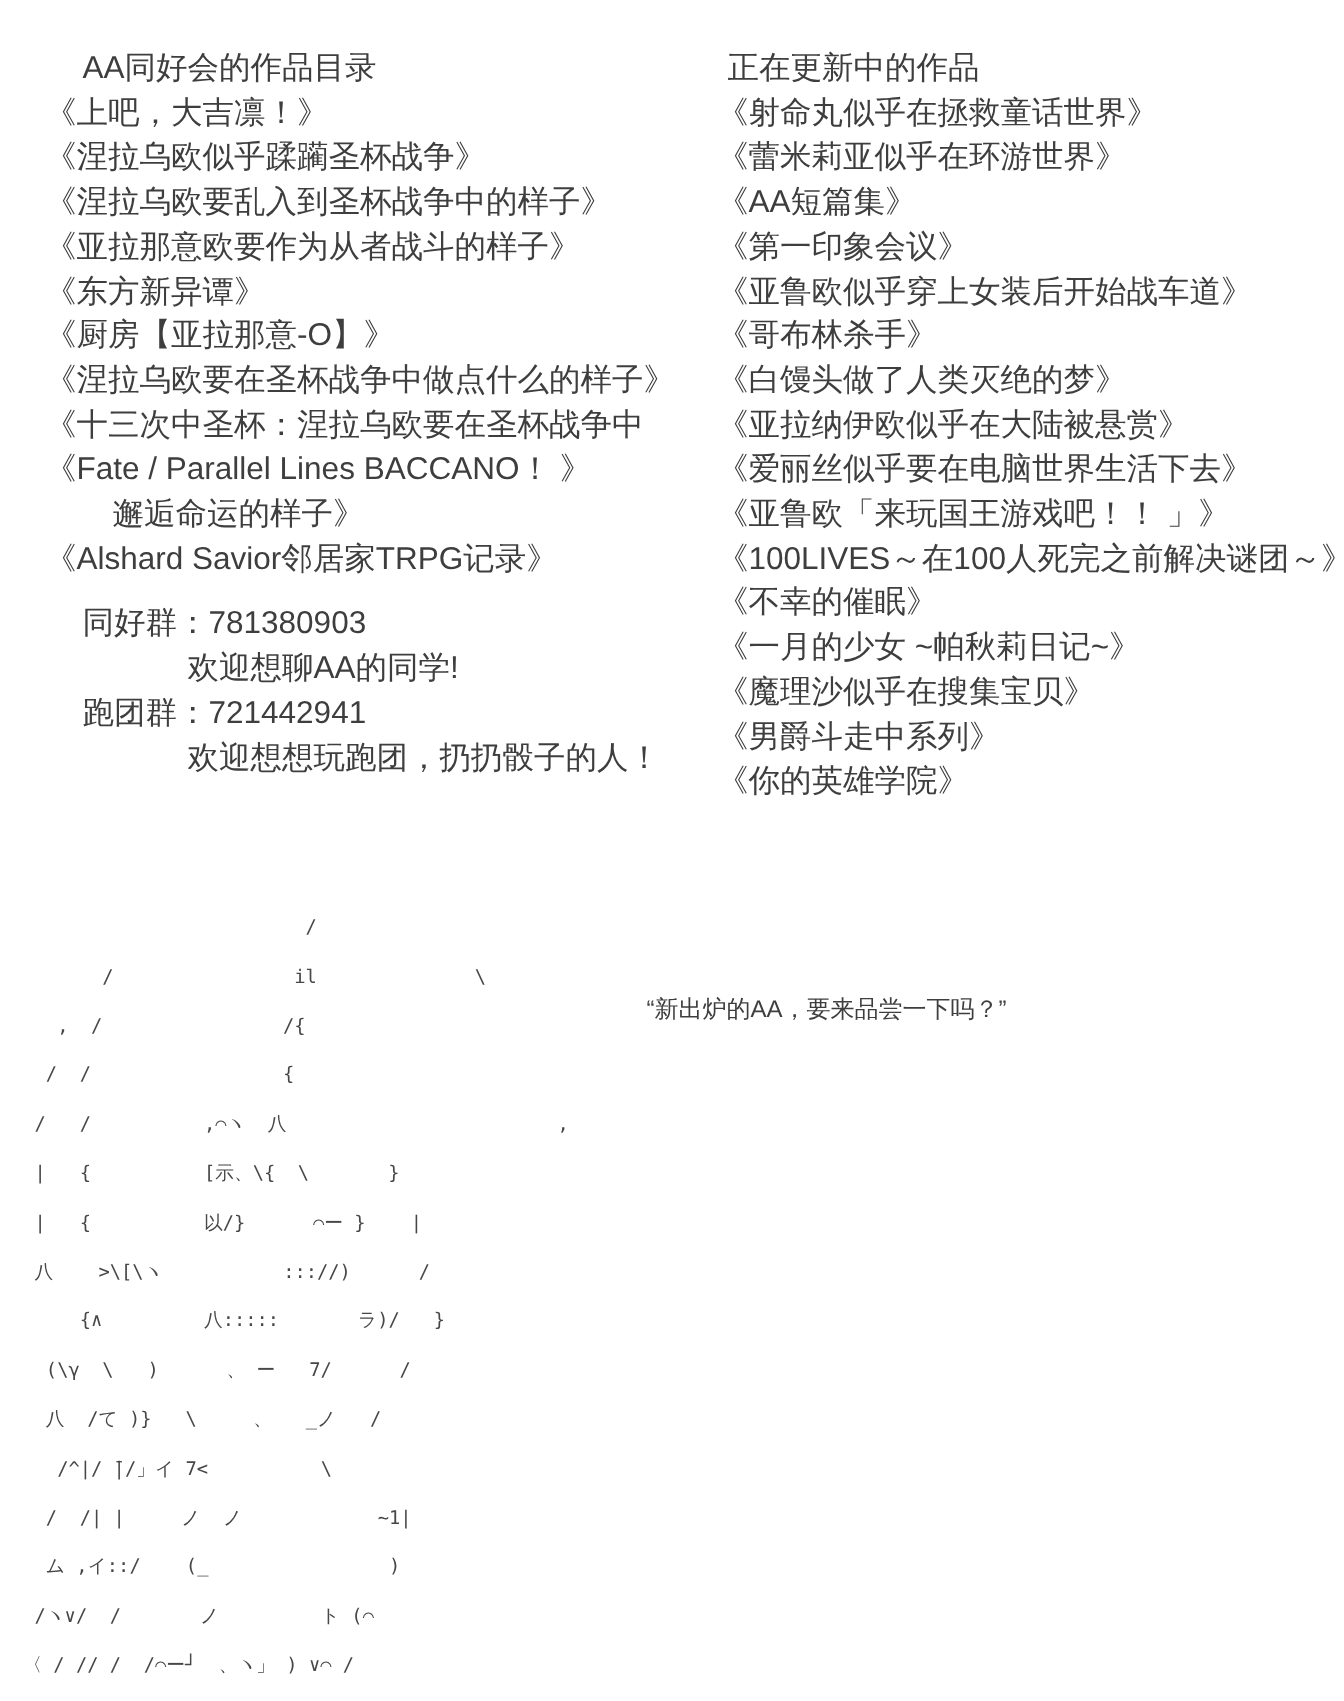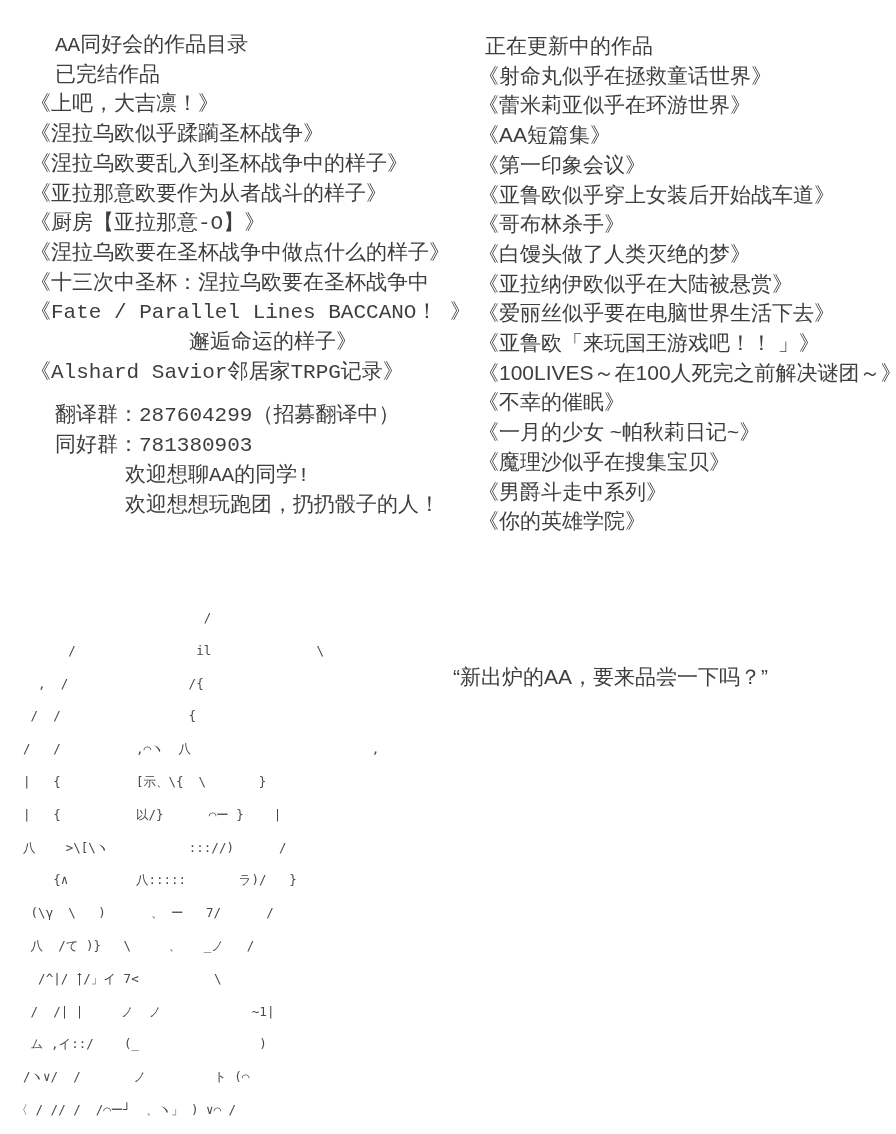--- a/index.html
+++ b/index.html
@@ -2,60 +2,60 @@
 <html><head>
 <meta charset="utf-8">
 <style>
   html,body{margin:0;padding:0;}
   body{
     width:896px;height:1134px;position:relative;overflow:hidden;
     background:#ffffff;color:#3e3e3e;
     font-family:"Liberation Sans","DejaVu Sans",sans-serif;
   }
   .col{position:absolute;top:31px;font-size:21px;line-height:29.7px;white-space:nowrap;}
-  .col-left{left:30px;font-family:Liberation Mono, monospace;}
+  .col-left{left:30px;}
   .col-right{left:478px;}
   .pad25{padding-left:25px;}
-  .pad45{padding-left:45px;text-align:center;}
+  .pad45{padding-left:45px;}
   .pad95{padding-left:95px;}
   .pad7{padding-left:7px;}
   .groups{margin-top:14px;}
   .speech{
-    position:absolute;left:453px;top:663px;
-    font-size:21px;white-space:nowrap;
+    position:absolute;left:431px;top:663px;
+    font-size:16px;white-space:nowrap;
   }
   .aa{
     position:absolute;left:8px;top:610px;margin:0;
     font-family:"DejaVu Sans Mono","Liberation Mono",monospace;
     font-size:12.5px;line-height:16.4px;color:#474747;
   }
   .aa div{white-space:pre;height:16.4px;}
 </style>
 </head>
 <body>
 
 <div class="col col-left">
   <div class="pad25">AA同好会的作品目录</div>
-  <div class="pad25">已完结作品</div>
   <div>
     <div>《上吧，大吉凛！》</div>
     <div>《涅拉乌欧似乎蹂躏圣杯战争》</div>
     <div>《涅拉乌欧要乱入到圣杯战争中的样子》</div>
     <div>《亚拉那意欧要作为从者战斗的样子》</div>
+    <div>《东方新异谭》</div>
     <div>《厨房【亚拉那意-O】》</div>
     <div>《涅拉乌欧要在圣杯战争中做点什么的样子》</div>
     <div>《十三次中圣杯：涅拉乌欧要在圣杯战争中</div>
     <div>《Fate / Parallel Lines BACCANO！ 》</div>
     <div class="pad45">邂逅命运的样子》</div>
     <div>《Alshard Savior邻居家TRPG记录》</div>
   </div>
   <div class="groups">
-    <div class="pad25"><span>翻译群：</span><span>287604299</span><span>（招募翻译中）</span></div>
     <div class="pad25"><span>同好群：</span><span>781380903</span></div>
     <div class="pad95">欢迎想聊AA的同学!</div>
+    <div class="pad25"><span>跑团群：</span><span>721442941</span></div>
     <div class="pad95">欢迎想想玩跑团，扔扔骰子的人！</div>
   </div>
 </div>
 
 <div class="col col-right">
   <div class="pad7">正在更新中的作品</div>
   <div>
     <div>《射命丸似乎在拯救童话世界》</div>
     <div>《蕾米莉亚似乎在环游世界》</div>
     <div>《AA短篇集》</div>

